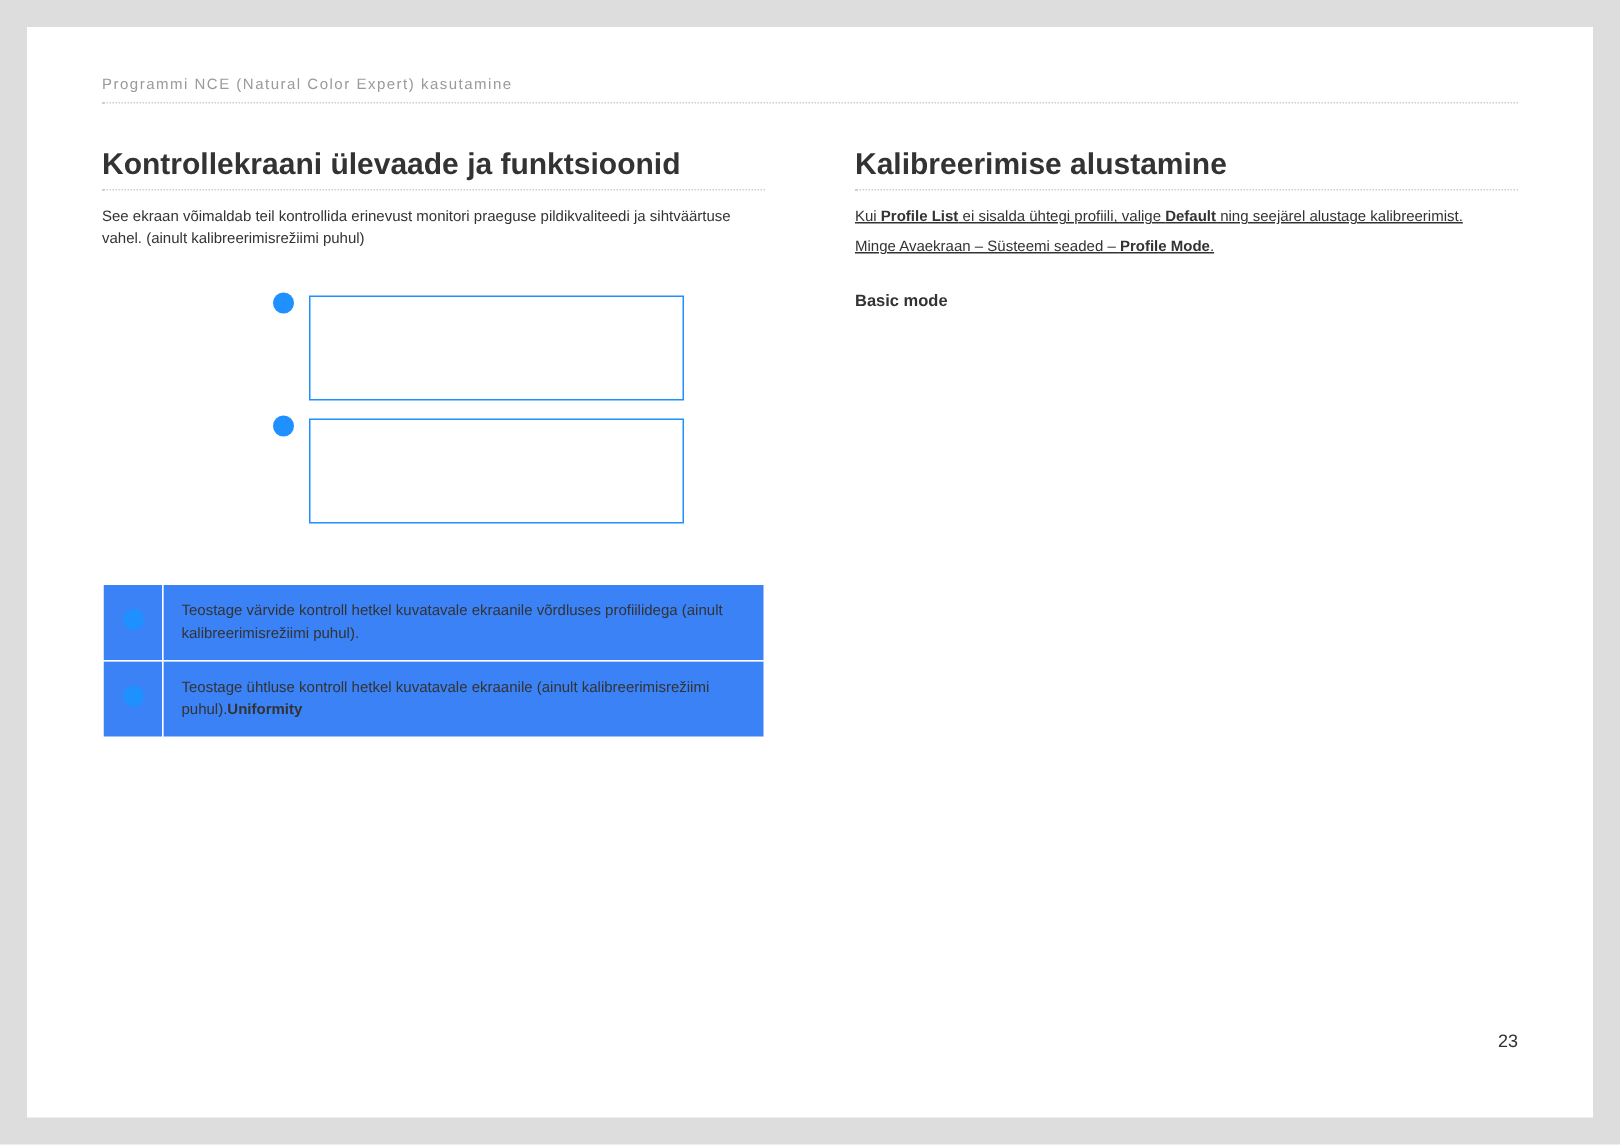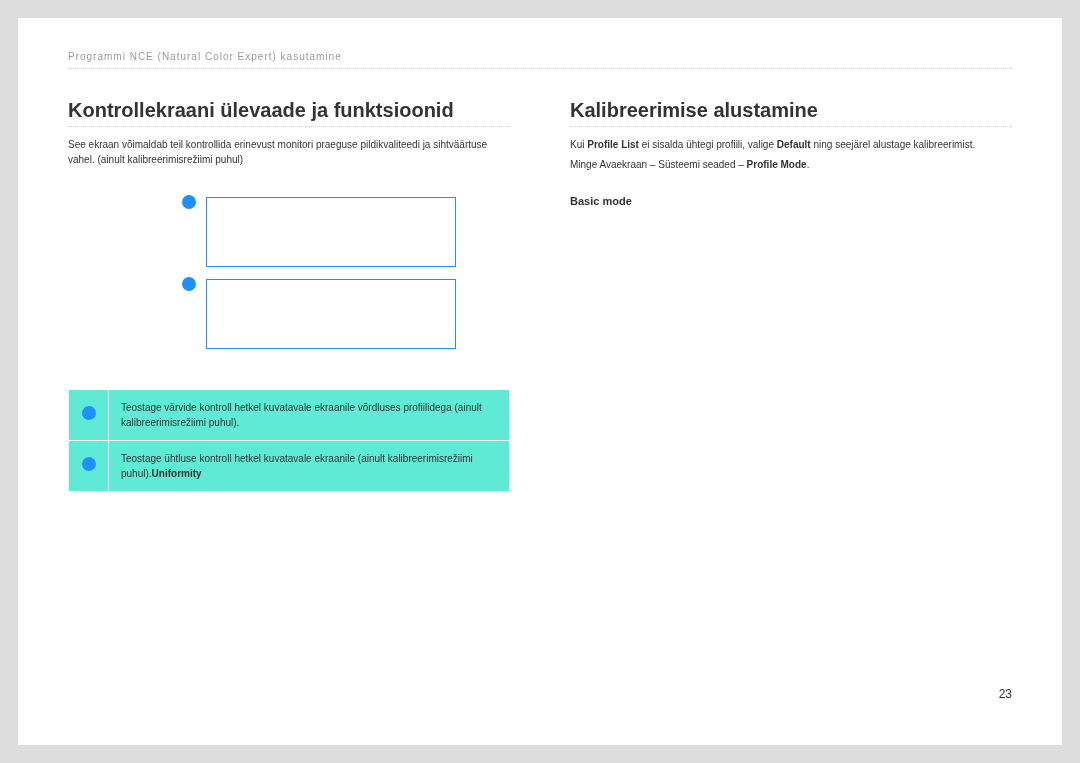--- a/index.html
+++ b/index.html
@@ -75,41 +75,42 @@
     background: #fff;
   }
   .legend-table {
     width: 100%;
     border-collapse: collapse;
     font-size: 10px;
     color: #333;
   }
   .legend-table td {
     border: 1px solid #fff;
-    background: #5eead4;
+    background: #3b82f6;
     padding: 10px 12px;
     vertical-align: middle;
     line-height: 1.5;
   }
   .legend-table td.icon-cell {
     width: 40px;
     text-align: center;
   }
   .legend-dot {
     display: inline-block;
     width: 14px;
     height: 14px;
     border-radius: 50%;
     background: #1e90ff;
   }
   .para {
     font-size: 10px;
     color: #333;
     line-height: 1.6;
     margin-bottom: 4px;
+    text-decoration: underline;
   }
   .subhead {
     font-size: 11px;
     font-weight: bold;
     color: #333;
     margin: 22px 0 8px 0;
   }
   .numlist {
     font-size: 10px;
     color: #333;

